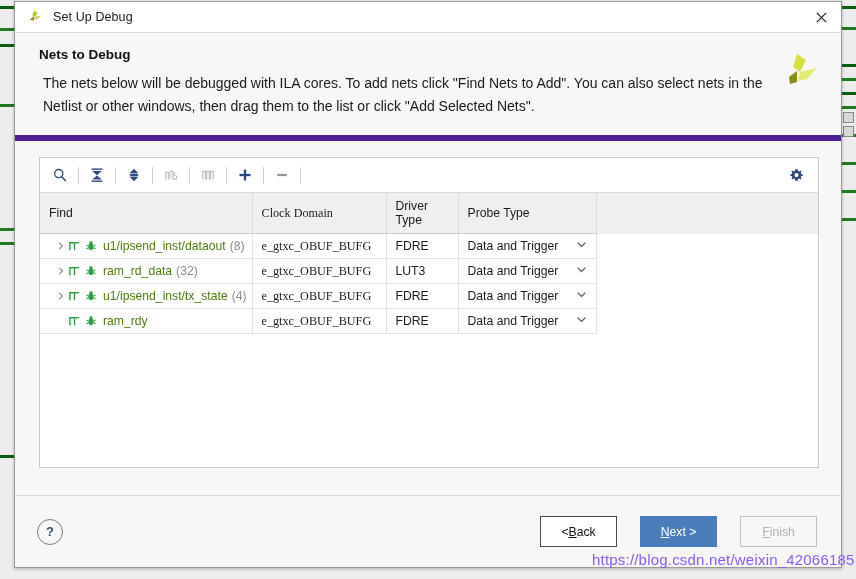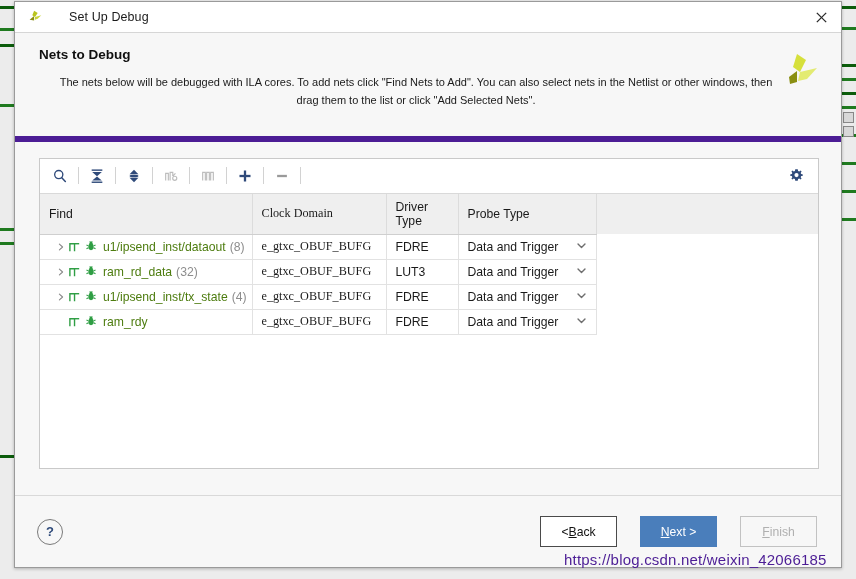--- a/index.html
+++ b/index.html
@@ -50,21 +50,20 @@
   
   #titlebar {
     height: 31px;
     min-height: 31px;
     background: #ffffff;
     border-bottom: 1px solid #d6d6d6;
     display: flex;
     align-items: center;
     padding: 0 0 0 11px;
     box-sizing: border-box;
-    gap: 16px;
   }
   #titlebar .tb-logo {
     width: 18px; height: 18px;
     margin-right: 9px;
     flex: 0 0 auto;
   }
   #titlebar .tb-title {
     font-size: 12.5px;
     color: #1a1a1a;
     letter-spacing: .1px;
@@ -86,26 +85,25 @@
     min-height: 76px;
     box-sizing: border-box;
   }
   #header h1 {
     margin: 0 0 10px 0;
     font-size: 13.5px;
     font-weight: bold;
     color: #111;
   }
   #header p {
-    margin: 12px;
-    font-size: 11px;
+    margin: 4px;
+    font-size: 14px;
     color: #1a1a1a;
     line-height: 1.62;
     max-width: 730px;
-    text-align: center;
   }
   #xilinx-logo {
     position: absolute;
     right: 18px;
     top: 16px;
     width: 44px;
     height: 42px;
   }
 
   
@@ -272,24 +270,24 @@
     background: #f7f7f7;
     border: 1px solid #c2c2c2;
     color: #b0b0b0;
     cursor: default;
   }
   .mn { text-decoration: underline; }
 
   
   #watermark {
     position: absolute;
-    left: 564px;
+    left: 592px;
     top: 551px;
     font-size: 15px;
-    color: #4c1d95;
+    color: #8b5cf6;
     letter-spacing: .2px;
     white-space: nowrap;
     pointer-events: none;
     z-index: 30;
   }
 </style>
 </head>
 <body>
 
 <div id="desktop">

